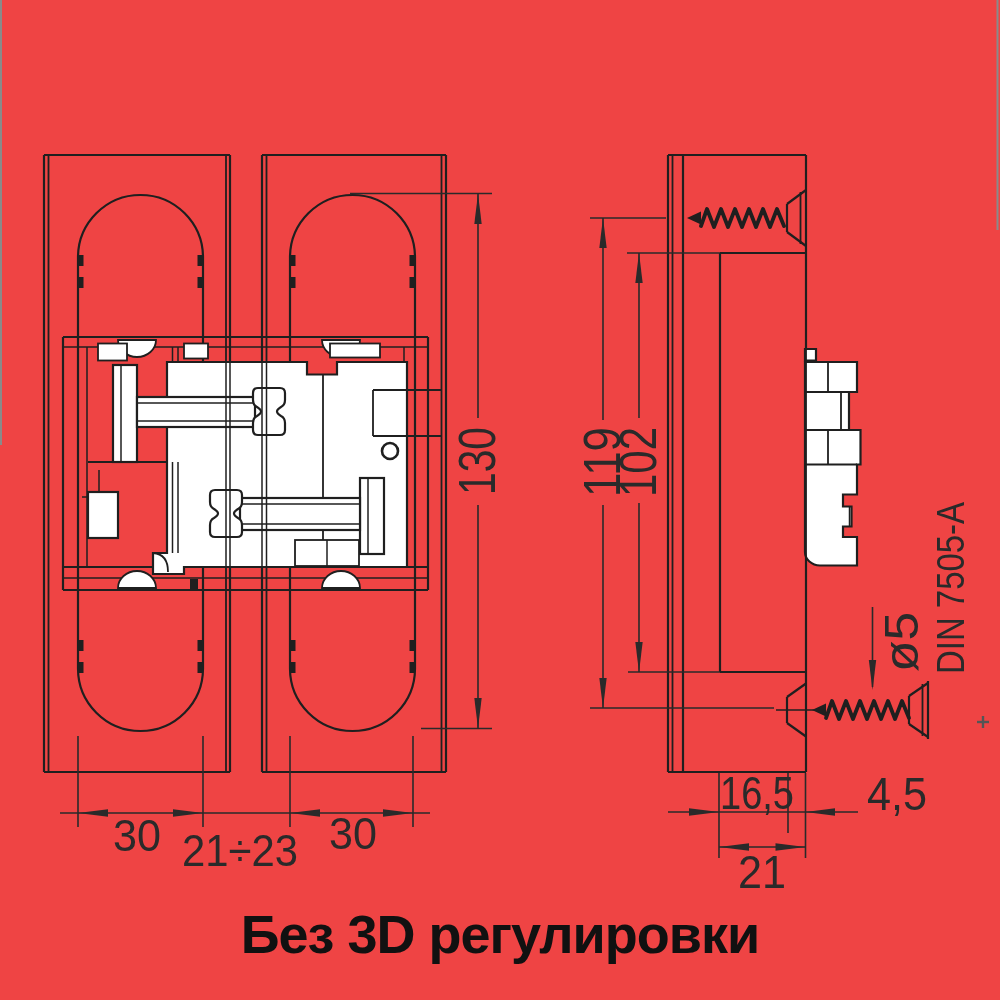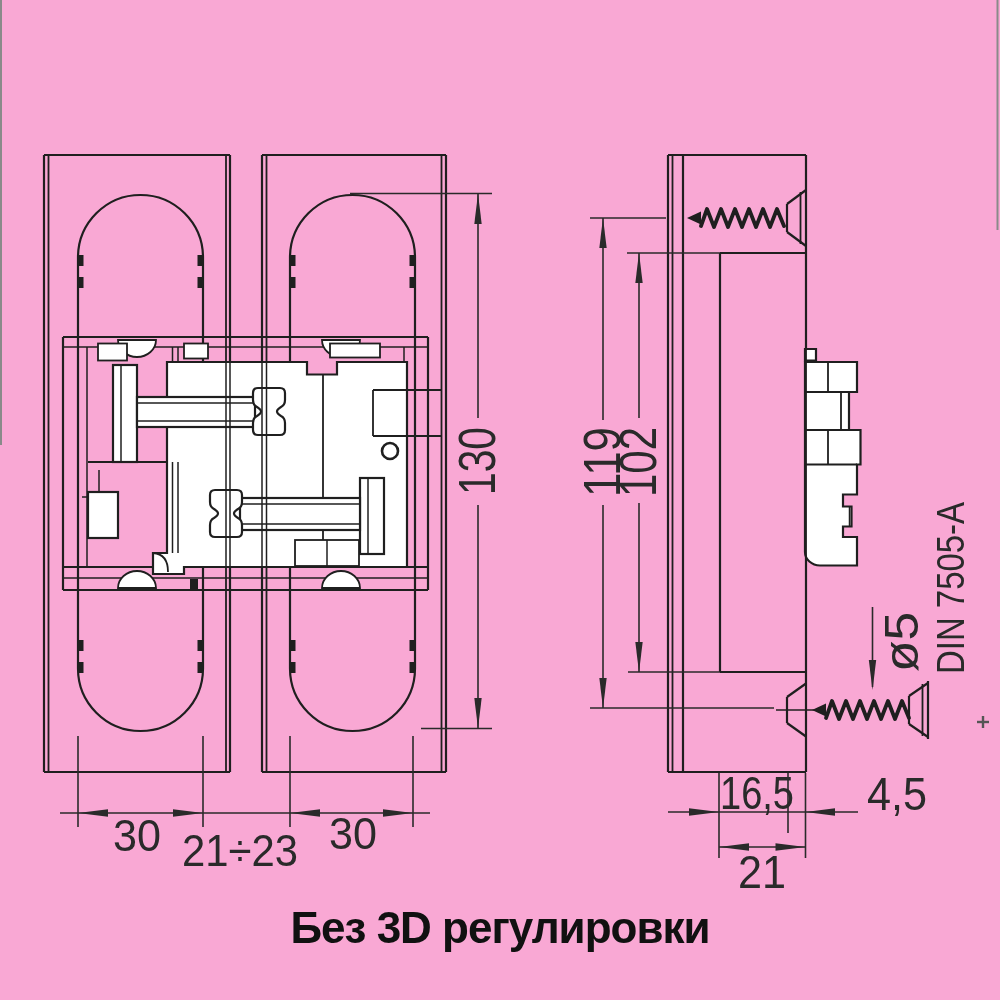--- a/index.html
+++ b/index.html
@@ -1,31 +1,31 @@
 <!DOCTYPE html>
 <html><head>
 <meta charset="utf-8">
 <style>
   html,body{margin:0;padding:0;background:#ffffff;}
-  #canvas{position:relative;width:1000px;height:1000px;background:#f9a8d4;overflow:hidden;
+  #canvas{position:relative;width:1000px;height:1000px;background:#ef4444;overflow:hidden;
           font-family:"Liberation Sans",sans-serif;}
   svg{position:absolute;left:0;top:0;}
   .ln{stroke:#1f1f1f;stroke-width:2.2;fill:none;}
   .lnm{stroke:#1f1f1f;stroke-width:1.8;fill:none;}
   .lnt{stroke:#1f1f1f;stroke-width:1.5;fill:none;}
   .wf{fill:#ffffff;stroke:#1f1f1f;stroke-width:2.2;}
   .wfm{fill:#ffffff;stroke:#1f1f1f;stroke-width:1.8;}
   .dim{stroke:#2a2a2a;stroke-width:1.6;fill:none;}
   .arr{fill:#2a2a2a;stroke:none;}
   .blk{fill:#1f1f1f;stroke:none;}
   .thread{stroke:#1f1f1f;stroke-width:3.8;fill:none;stroke-linejoin:round;stroke-linecap:round;}
   .dimtext{fill:#2a2a2a;font-family:"Liberation Sans",sans-serif;font-weight:400;}
   .artifact{stroke:#8a8a8a;stroke-width:2;fill:none;}
   #title{position:absolute;left:0;top:903px;width:1000px;text-align:center;
-         font-size:44px;font-weight:bold;color:#111;letter-spacing:-1px;
+         font-size:54px;font-weight:bold;color:#111;letter-spacing:-1px;
          font-family:"Liberation Sans",sans-serif;}
 </style>
 </head>
 <body>
 
 <div id="canvas">
 <svg width="1000" height="1000" viewBox="0 0 1000 1000">
 
   <g>
 

